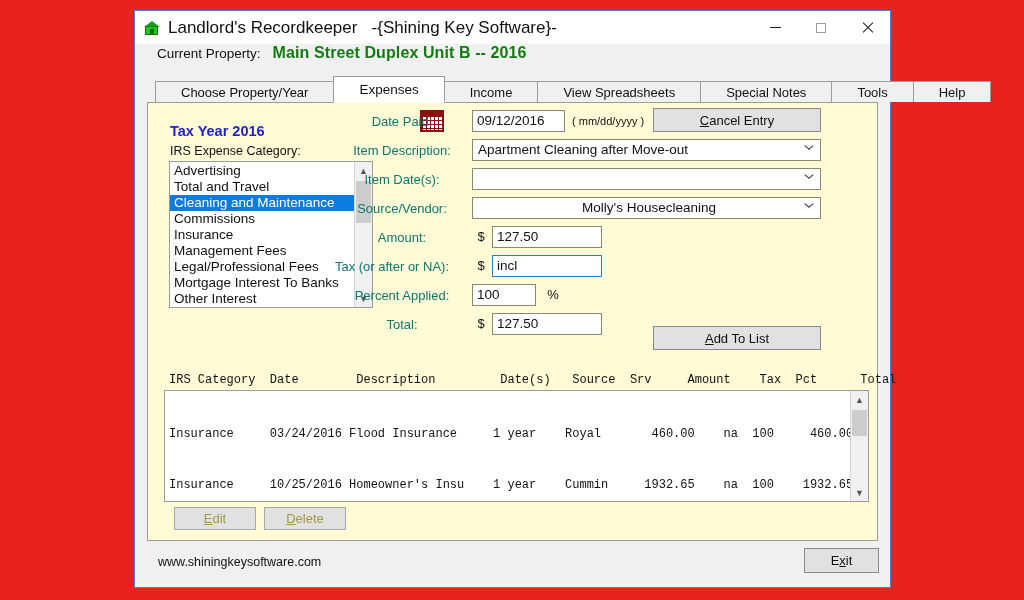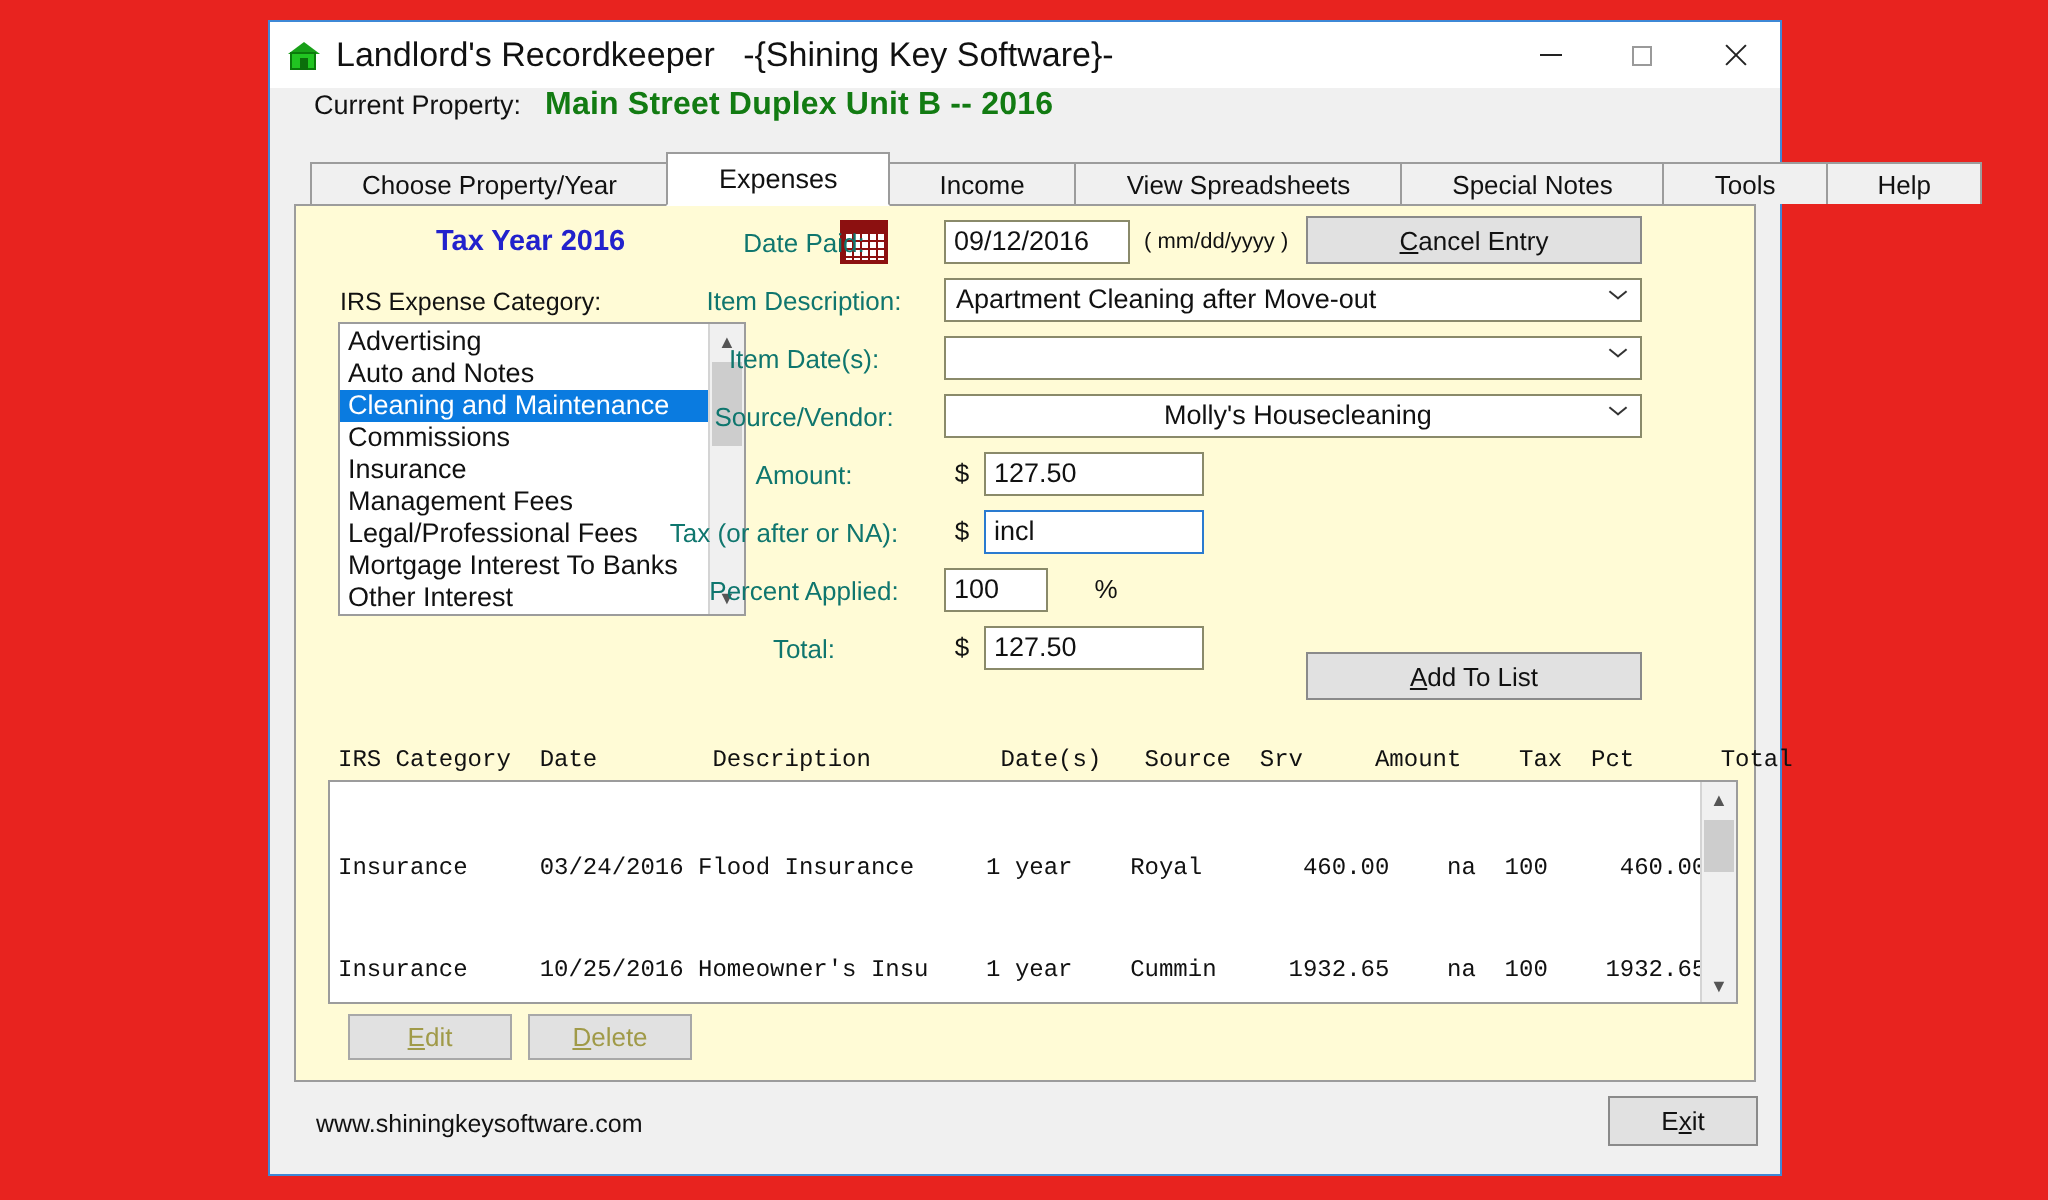--- a/index.html
+++ b/index.html
@@ -137,22 +137,22 @@
     margin: 0 12px 0 12px;
     flex: 1 1 auto;
     background: #FFFBD6;
     border: 1px solid #9C9C9C;
     position: relative;
     box-sizing: border-box;
   }
 
   
   #tax-year {
-    position: absolute; left: 22px; top: 10px;
-    font-size: 14.5px; font-weight: bold; color: #2222CC; margin-left: 48px;
+    position: absolute; left: 22px; top: 20px;
+    font-size: 14.5px; font-weight: bold; color: #2222CC;
   }
   #cat-label {
     position: absolute; left: 22px; top: 41px;
     font-size: 12.5px; color: #111;
   }
   #catbox {
     position: absolute; left: 21px; top: 58px;
     width: 204px; height: 147px;
     background: #FFFFFF;
     border: 1px solid #9C9C9C;
@@ -372,21 +372,21 @@
   </div>
 
   <div id="panel">
 
     <div id="tax-year">Tax Year 2016</div>
     <div id="cat-label">IRS Expense Category:</div>
 
     <div id="catbox">
       <div id="catlist">
         <div class="catitem">Advertising</div>
-        <div class="catitem">Auto and Notes</div>
+        <div class="catitem">Total and Travel</div>
         <div class="catitem sel">Cleaning and Maintenance</div>
         <div class="catitem">Commissions</div>
         <div class="catitem">Insurance</div>
         <div class="catitem">Management Fees</div>
         <div class="catitem">Legal/Professional Fees</div>
         <div class="catitem">Mortgage Interest To Banks</div>
         <div class="catitem">Other Interest</div>
       </div>
       <div id="cat-scroll">
         <div class="sb-arrow up">▲</div>
@@ -429,21 +429,21 @@
 
     <div class="flabel" style="left:190px; top:127px; width:128px;">Amount:</div>
     <div class="sigil" style="left:324px; top:123px; width:18px;">$</div>
     <div class="ftext" style="left:344px; top:123px; width:110px;">127.50</div>
 
     <div class="flabel" style="left:170px; top:156px; width:148px;">Tax (or after or NA):</div>
     <div class="sigil" style="left:324px; top:152px; width:18px;">$</div>
     <div class="ftext focused" style="left:344px; top:152px; width:110px;">incl</div>
 
     <div class="flabel" style="left:190px; top:185px; width:128px;">Percent Applied:</div>
-    <div class="ftext" style="left:324px; top:181px; width:52px;">100</div>
+    <div class="ftext" style="left:324px; top:181px; width:64px;">100</div>
     <div class="sigil" style="left:397px; top:181px; width:16px;">%</div>
 
     <div class="flabel" style="left:190px; top:214px; width:128px;">Total:</div>
     <div class="sigil" style="left:324px; top:210px; width:18px;">$</div>
     <div class="ftext" style="left:344px; top:210px; width:110px;">127.50</div>
 
     <div class="btn" style="left:505px; top:223px; width:168px; height:24px;">
       <span class="u">A</span>
         <span>dd To List</span>
     </div>

